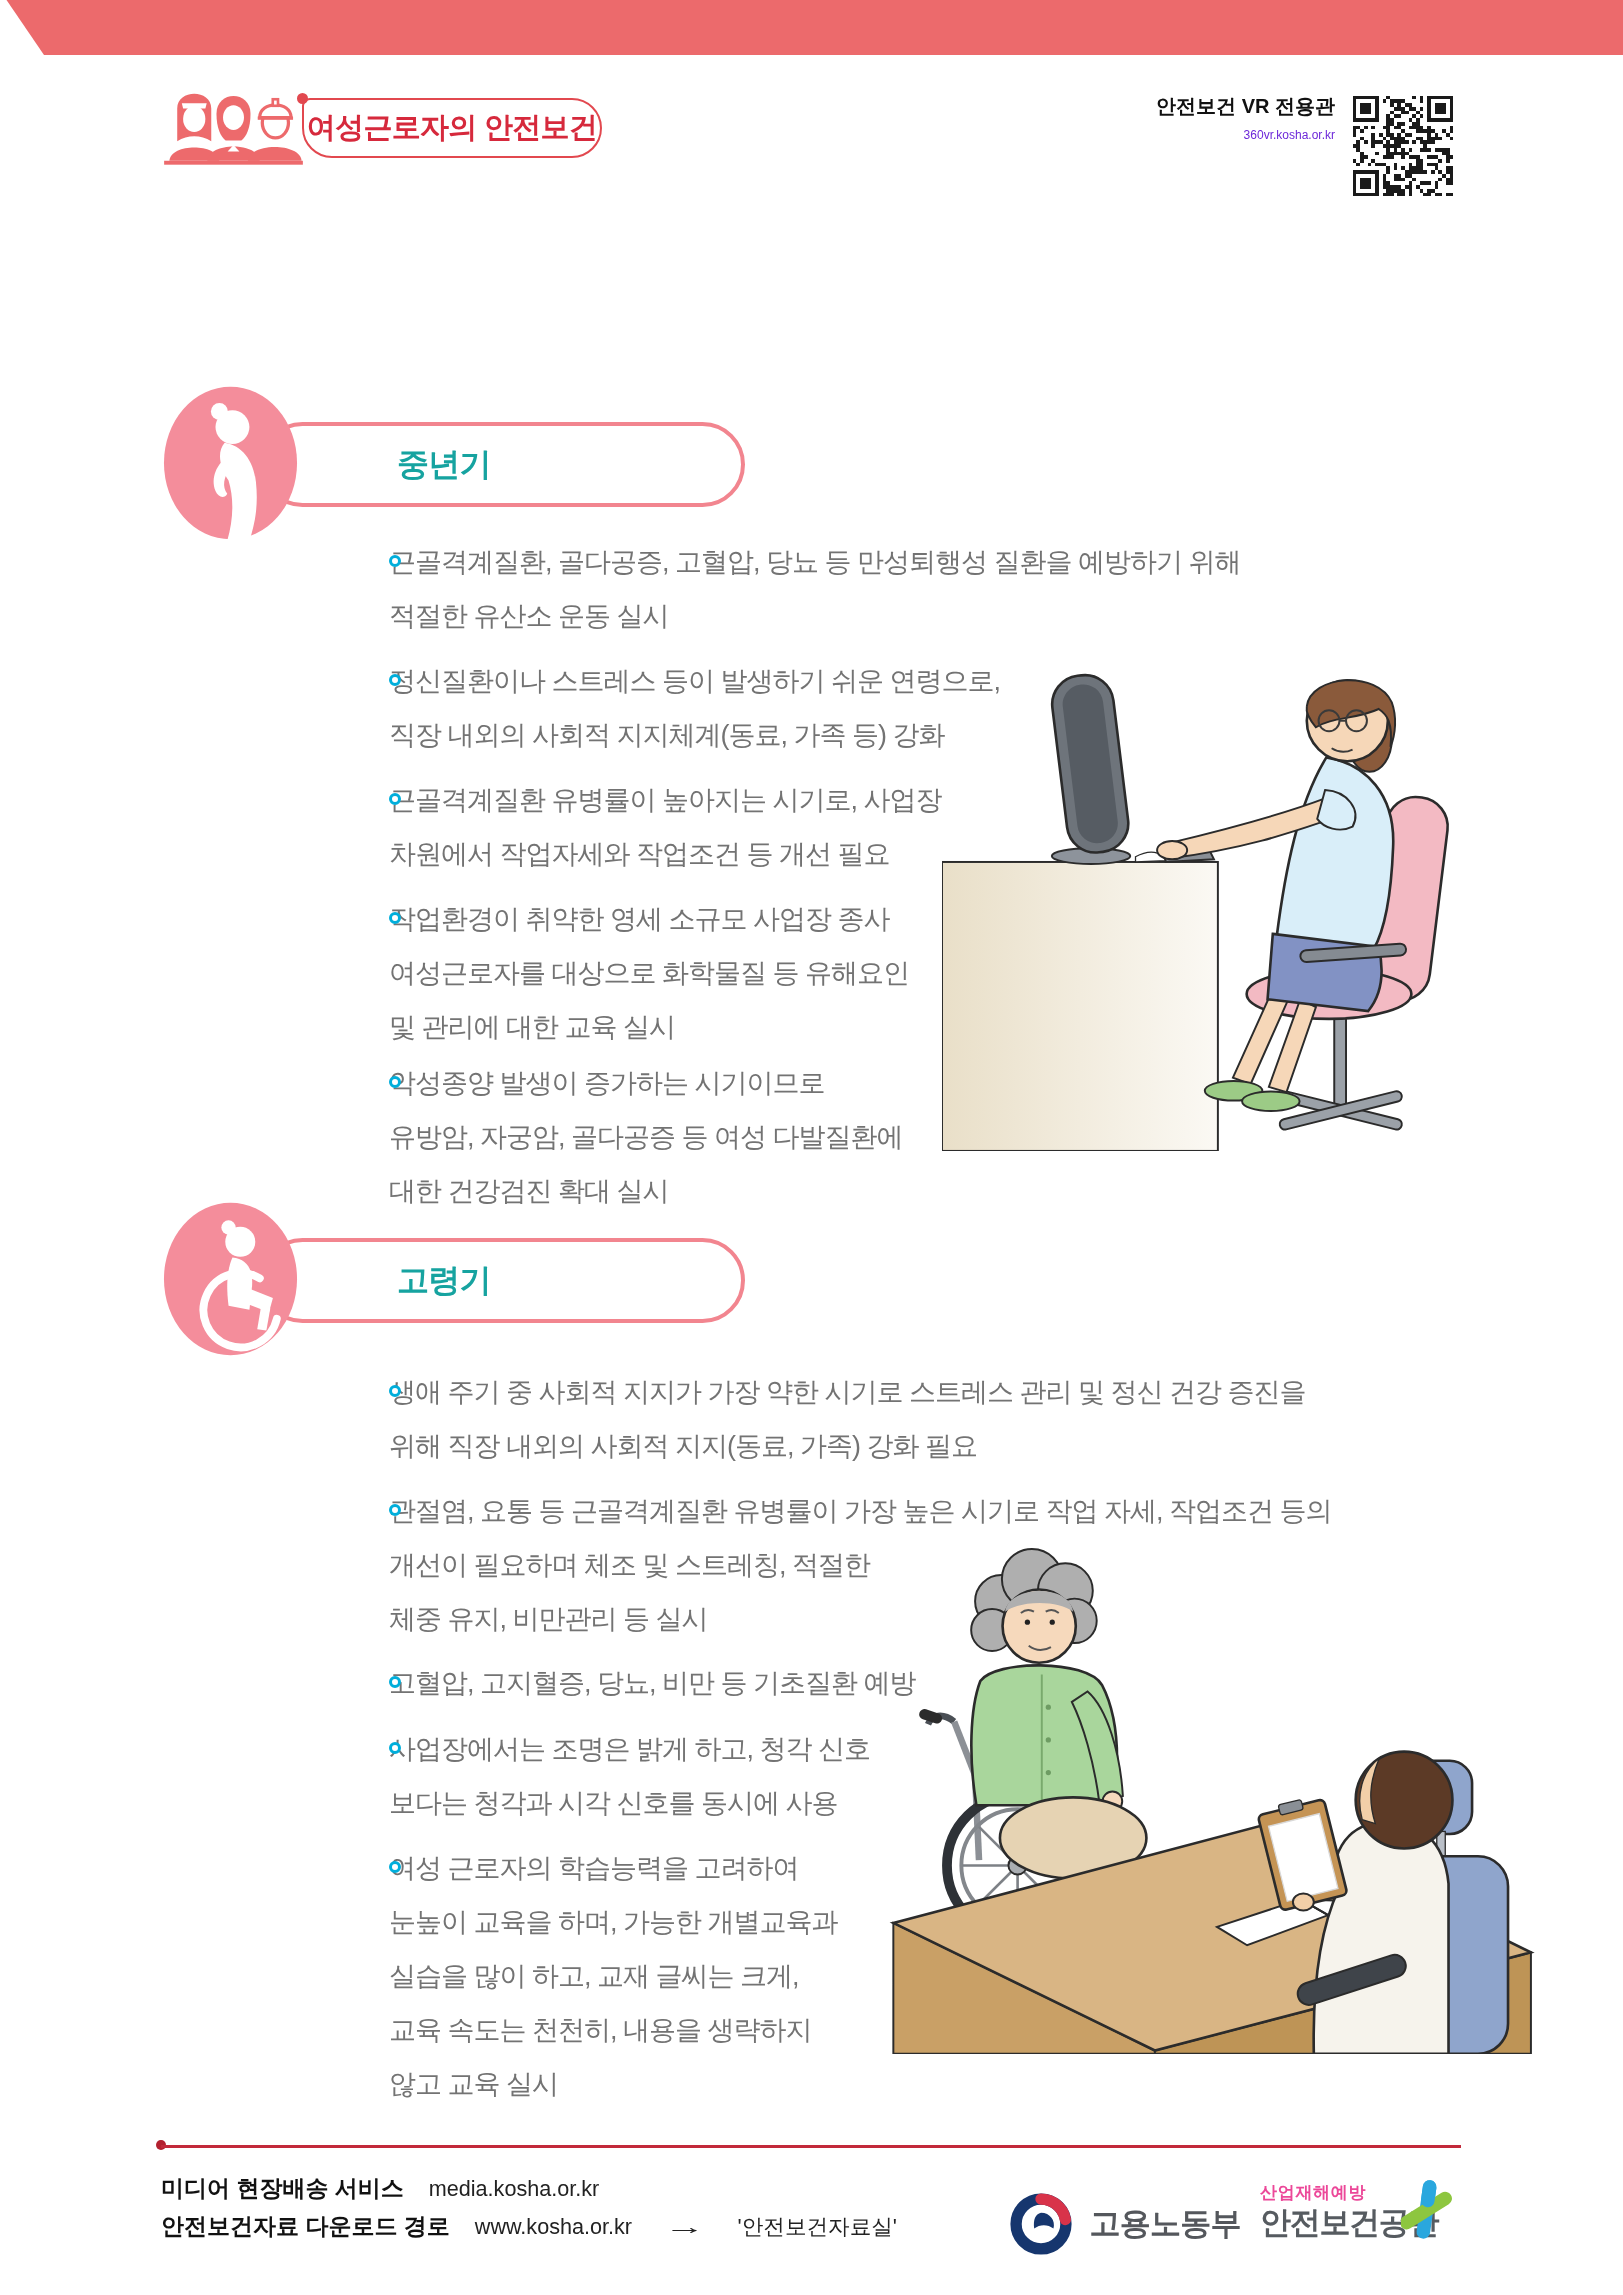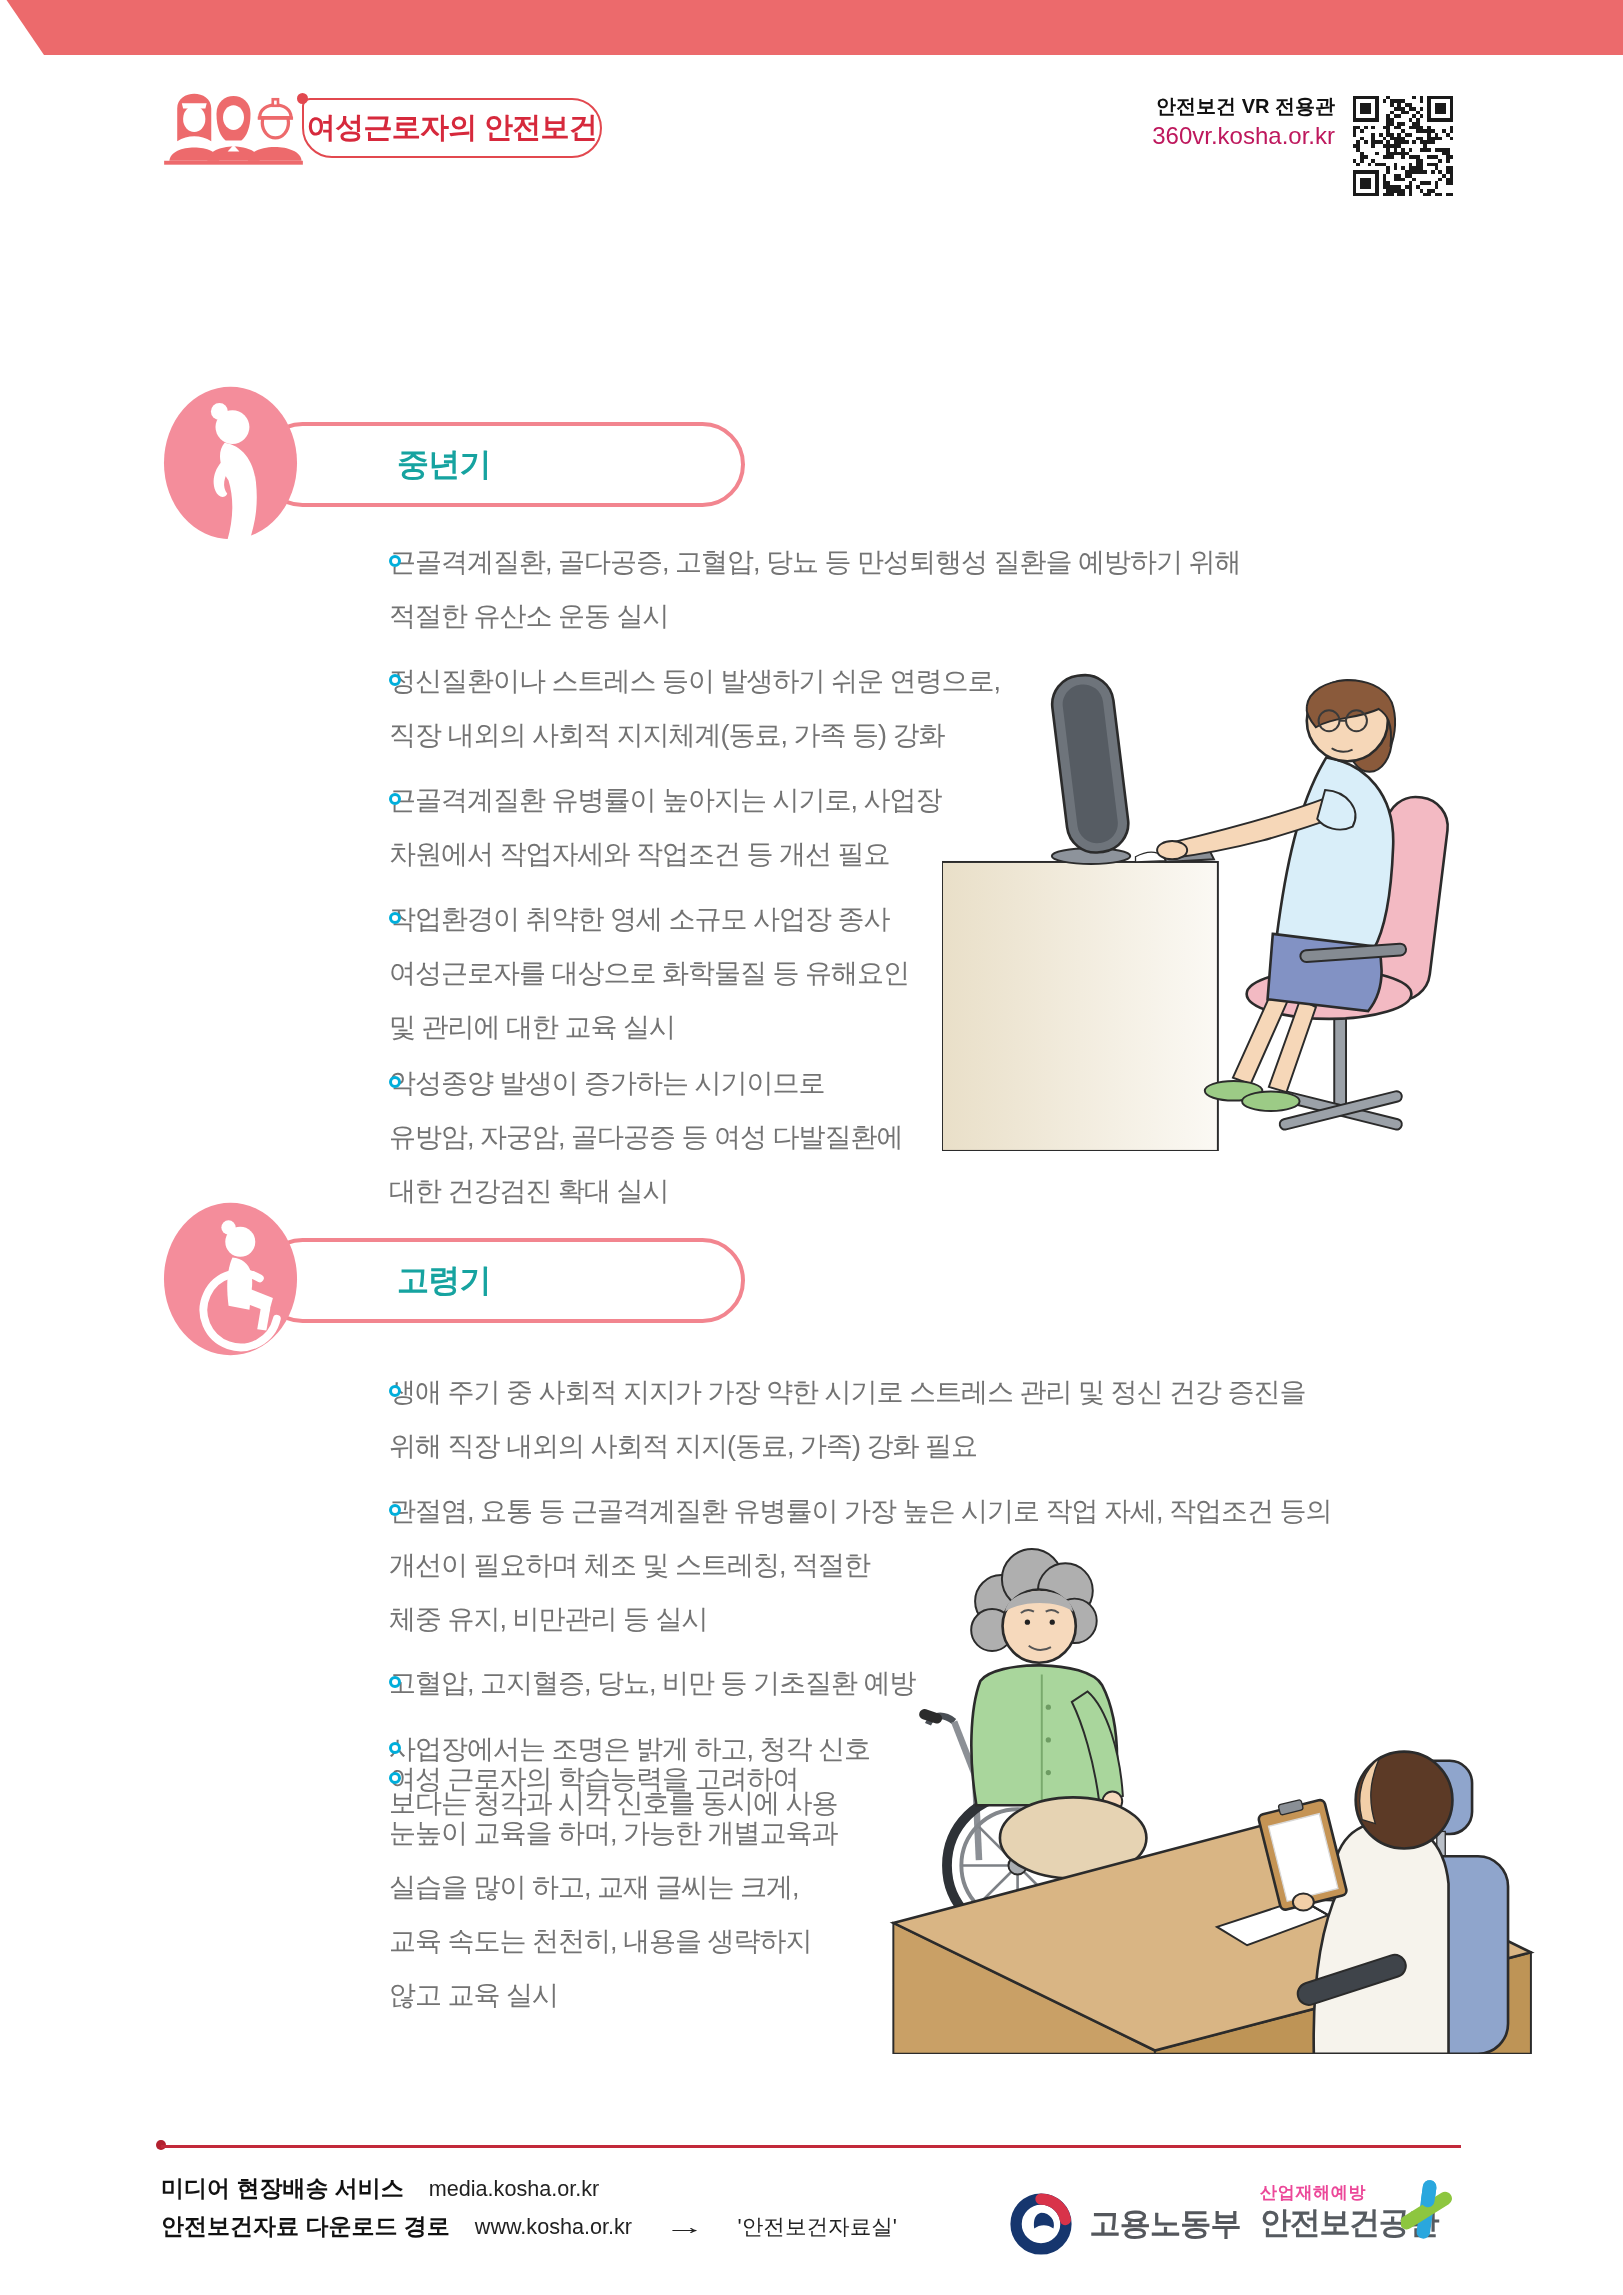--- a/index.html
+++ b/index.html
@@ -20,21 +20,21 @@
   
   .hdr-pill{
     position:absolute;left:302px;top:98px;width:300px;height:60px;
     border:2.6px solid #E2484F;border-radius:7.9px 30px 30px 30px;box-sizing:border-box;
     display:flex;align-items:center;justify-content:center;
   }
   .hdr-title{font-size:29px;font-weight:bold;color:#D6293C;letter-spacing:-0.7px;white-space:nowrap;}
   .hdr-dot{position:absolute;left:297px;top:93px;width:11px;height:11px;border-radius:50%;background:#E2484F;}
   .vr-block{position:absolute;right:288px;top:92px;text-align:right;line-height:29px;}
   .vr-label{font-size:20px;font-weight:bold;color:#111;white-space:nowrap;}
-  .vr-url{font-size:24px;color:#be185d;white-space:nowrap;}
+  .vr-url{font-size:12px;color:#6d28d9;white-space:nowrap;}
   .qr{position:absolute;left:1349px;top:92px;width:108px;height:108px;}
 
   
   .sec-pill{
     position:absolute;left:260px;width:485px;height:85px;box-sizing:border-box;
     border:4.6px solid #F2858F;border-radius:43px;display:flex;align-items:center;text-align:center;
   }
   .sec-title{font-size:32px;font-weight:bold;color:#16A3A0;padding-left:133px;letter-spacing:-0.7px;}
   .sec-icon{position:absolute;left:162px;width:137px;height:156px;}
 
@@ -465,21 +465,21 @@
   </div>
   <div class="bullet" style="top:1656px">
     <span class="ring"></span>
     <div class="bl">고혈압, 고지혈증, 당뇨, 비만 등 기초질환 예방</div>
   </div>
   <div class="bullet" style="top:1722px">
     <span class="ring"></span>
     <div class="bl">사업장에서는 조명은 밝게 하고, 청각 신호</div>
     <div class="bl">보다는 청각과 시각 신호를 동시에 사용</div>
   </div>
-  <div class="bullet" style="top:1752px">
+  <div class="bullet" style="top:1841px">
     <span class="ring"></span>
     <div class="bl">여성 근로자의 학습능력을 고려하여</div>
     <div class="bl">눈높이 교육을 하며, 가능한 개별교육과</div>
     <div class="bl">실습을 많이 하고, 교재 글씨는 크게,</div>
     <div class="bl">교육 속도는 천천히, 내용을 생략하지</div>
     <div class="bl">않고 교육 실시</div>
   </div>
 
   <svg class="illus" style="left:877px;top:1465px" width="667" height="589" viewBox="0 0 1020 900">
 

